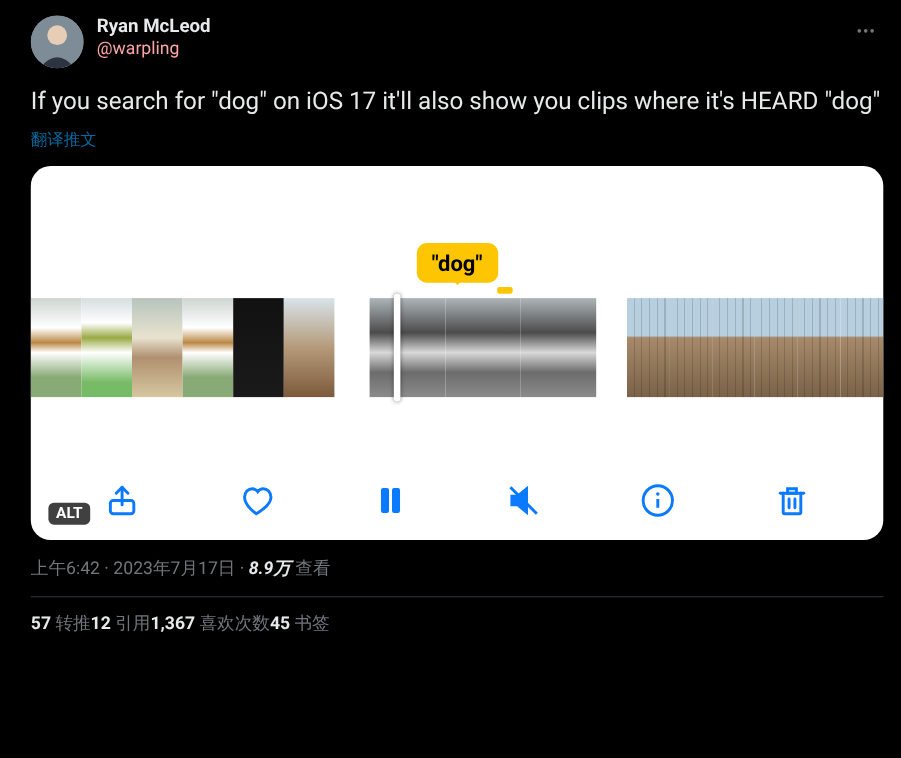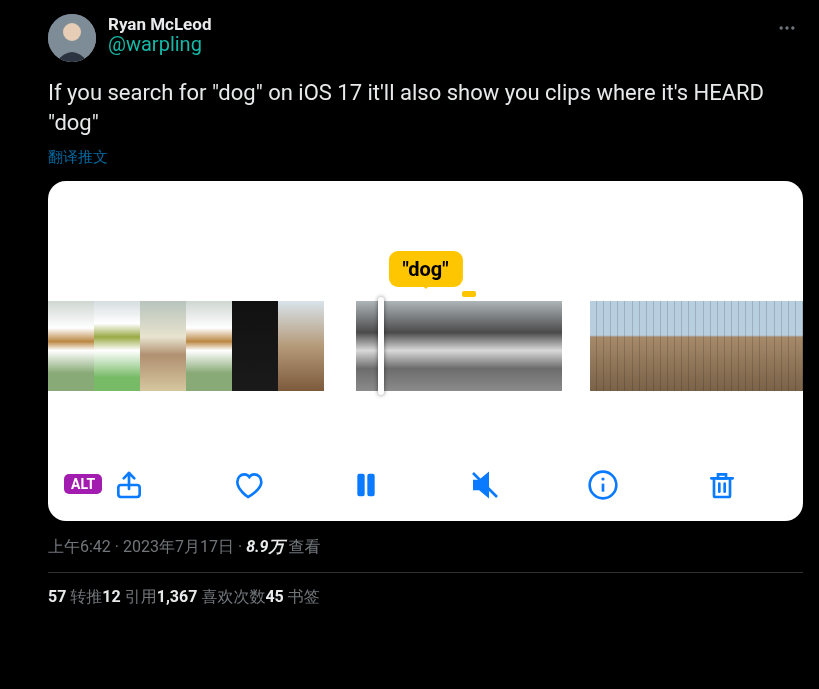--- a/index.html
+++ b/index.html
@@ -1,23 +1,23 @@
 <!DOCTYPE html>
 <html><head>
 <meta charset="utf-8">
 <style>
   * { margin: 0; padding: 0; box-sizing: border-box; }
   html, body { width: 819px; height: 689px; background: #000; font-family: -apple-system, "Segoe UI", Roboto, Helvetica, Arial, sans-serif; color: #e7e9ea; overflow: hidden; }
-  .tweet { padding: 14px 16px 0 16px; margin-left: 32px; }
+  .tweet { padding: 14px 16px 0 28px; }
   .header { display: flex; align-items: flex-start; }
   .avatar { width: 48px; height: 48px; border-radius: 50%; flex: 0 0 48px; background: linear-gradient(135deg,#6b7a8f 0%, #b0a99f 100%); position: relative; overflow: hidden; }
   .avatar svg { width: 100%; height: 100%; display:block; }
   .who { margin-left: 12px; flex: 1; }
   .display-name { font-weight: 700; font-size: 17px; color: #e7e9ea; line-height: 20px; }
-  .handle { font-size: 20px; color: #14b8a6; line-height: 20px; }
+  .handle { font-size: 16px; color: #fca5a5; line-height: 20px; }
   .more { color: #71767b; padding: 4px 6px; cursor: pointer; border-radius: 50%; }
   .more svg { width: 20px; height: 20px; display:block; }
   .body-text { margin-top: 16px; font-size: 22px; line-height: 30px; color: #e7e9ea; font-weight: 400; }
   .translate { margin-top: 10px; color: #0369a1; font-size: 15px; cursor: pointer; }
   .media-card { margin-top: 14px; background: #fff; border-radius: 18px; overflow: hidden; position: relative; height: 340px; }
   .tooltip { position: absolute; top: 70px; left: 50%; transform: translateX(-50%); background: #fec601; color: #000; font-weight: 700; border-radius: 9px; padding: 6px 14px; font-size: 20px; }
   .tooltip::after { content:''; position:absolute; bottom:-8px; left:50%; transform:translateX(-50%); border:6px solid transparent; border-top-color:#fec601; }
   .tick { position:absolute; top:110px; left:calc(50% + 36px); width:14px; height:6px; background:#fec601; border-radius:2px; }
   .filmstrip { position: absolute; top: 120px; left: 0; right: 0; height: 90px; display: flex; gap: 28px; padding: 0 0px; align-items: stretch; }
   .clip-group { display: flex; height: 100%; position: relative; }
@@ -35,21 +35,21 @@
   .dog-c { background: linear-gradient(180deg,#b7c4bd 0%, #e8e3cf 40%, #b09070 60%, #d6c7a0 100%); }
   .code  { background: linear-gradient(180deg,#111 0%, #1a1a1a 100%); }
   .people{ background: linear-gradient(180deg,#d8e3ea 0%, #b59a7a 50%, #7c5a3b 100%); }
   .terrier { background: linear-gradient(180deg,#aeb5b8 0%, #4b4b4b 35%, #d9d9d9 55%, #6c6c6c 75%, #8b8b8b 100%); }
   .deck { background: linear-gradient(180deg,#b8cfe0 0%, #b8cfe0 38%, #a68a6a 40%, #7a6248 100%); position:relative; }
   .deck::before { content:''; position:absolute; inset:0; background: repeating-linear-gradient(90deg, rgba(0,0,0,0) 0 6px, rgba(0,0,0,.15) 6px 7px); }
 
   .toolbar { position: absolute; bottom: 20px; left: 0; right: 0; display: flex; justify-content: space-around; align-items: center; padding: 0 22px; }
   .tbtn { color: #0a7aff; cursor: pointer; }
   .tbtn svg { width: 32px; height: 32px; display:block; stroke: currentColor; }
-  .alt-badge { position:absolute; left:16px; bottom:27px; background:#a21caf; color:#fff; font-weight:700; font-size:14px; padding:2px 7px; border-radius:5px; z-index:5;text-align:center; }
+  .alt-badge { position:absolute; left:16px; bottom:14px; background:#404040; color:#fff; font-weight:700; font-size:14px; padding:2px 7px; border-radius:5px; z-index:5;text-align:center; }
 
   .meta { margin-top: 16px; color: #71767b; font-size: 16px; }
   .meta .sep { margin: 0 4px; }
   .meta .strong { color: #e7e9ea; font-weight: 700; font-style: italic; }
   .divider { border: none; border-top: 1px solid #2f3336; margin: 14px 0; }
   .stats { display: flex; color: #71767b; font-size: 16px; }
   .stats .n { color: #e7e9ea; font-weight: 700; margin-right: 4px; }
   .stat { cursor: pointer; }
 </style>
 </head>

